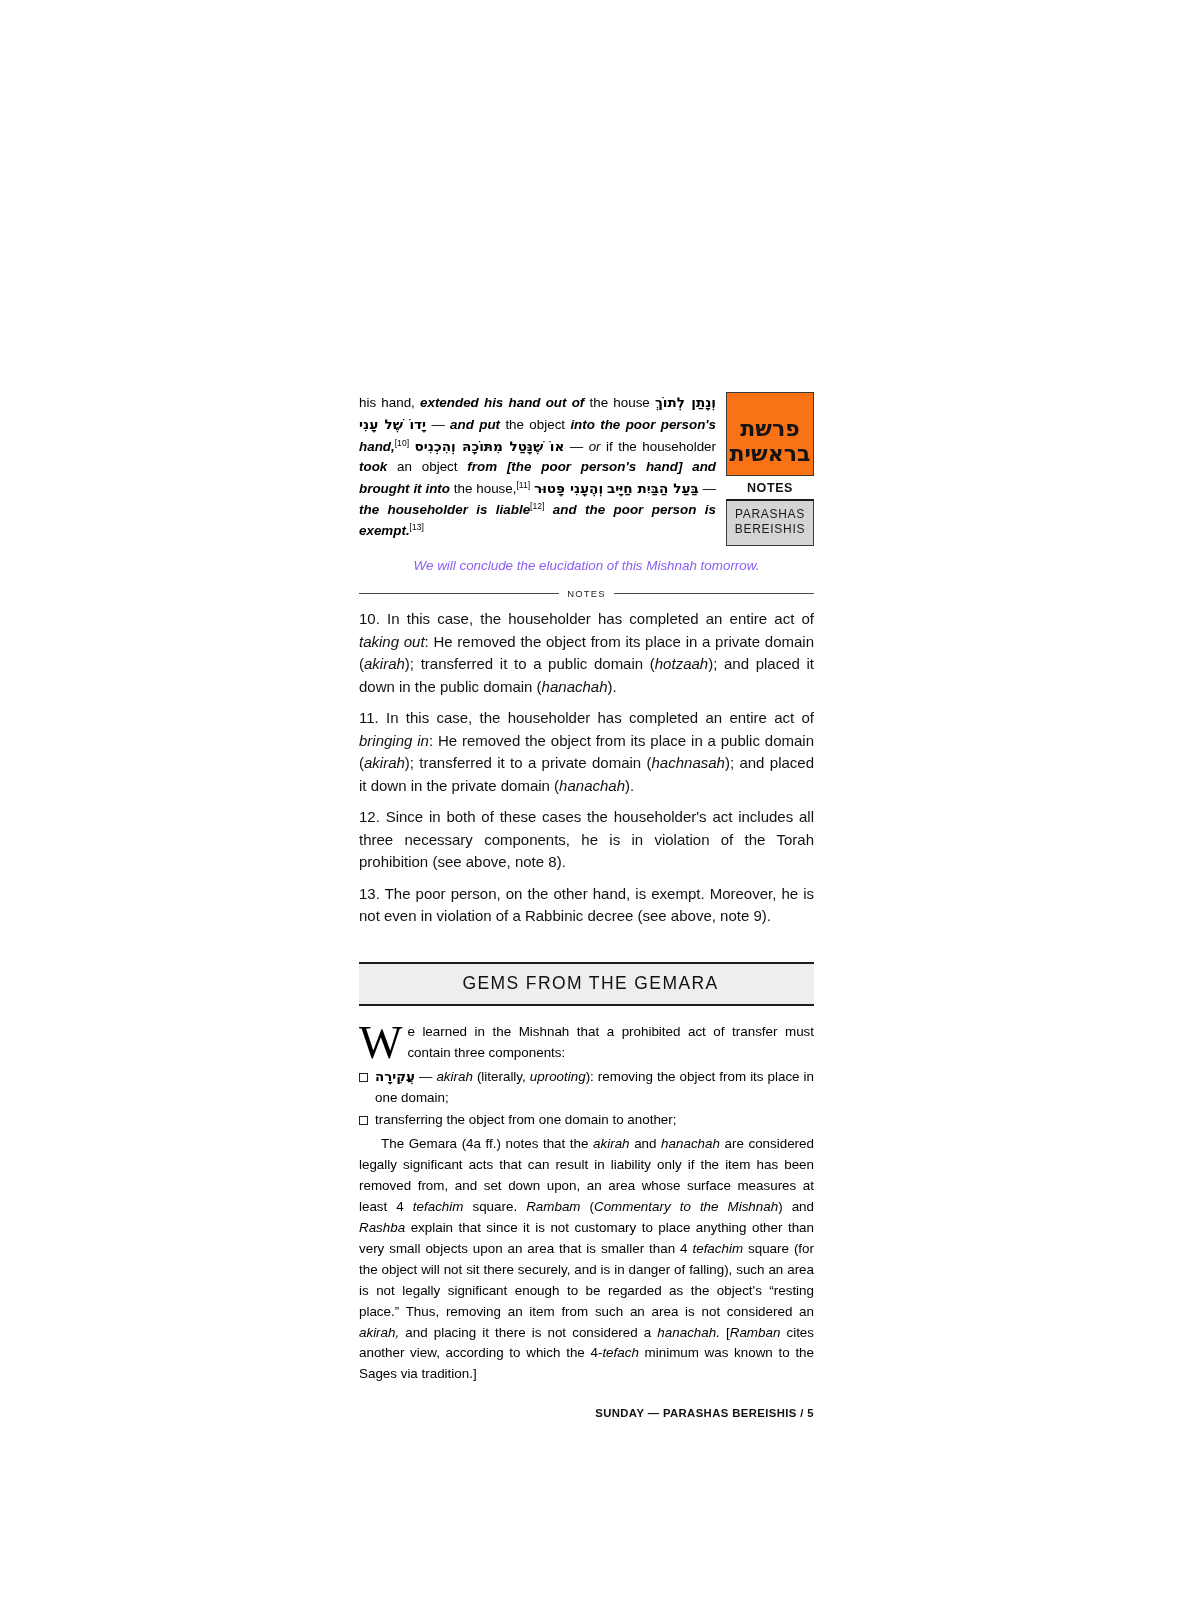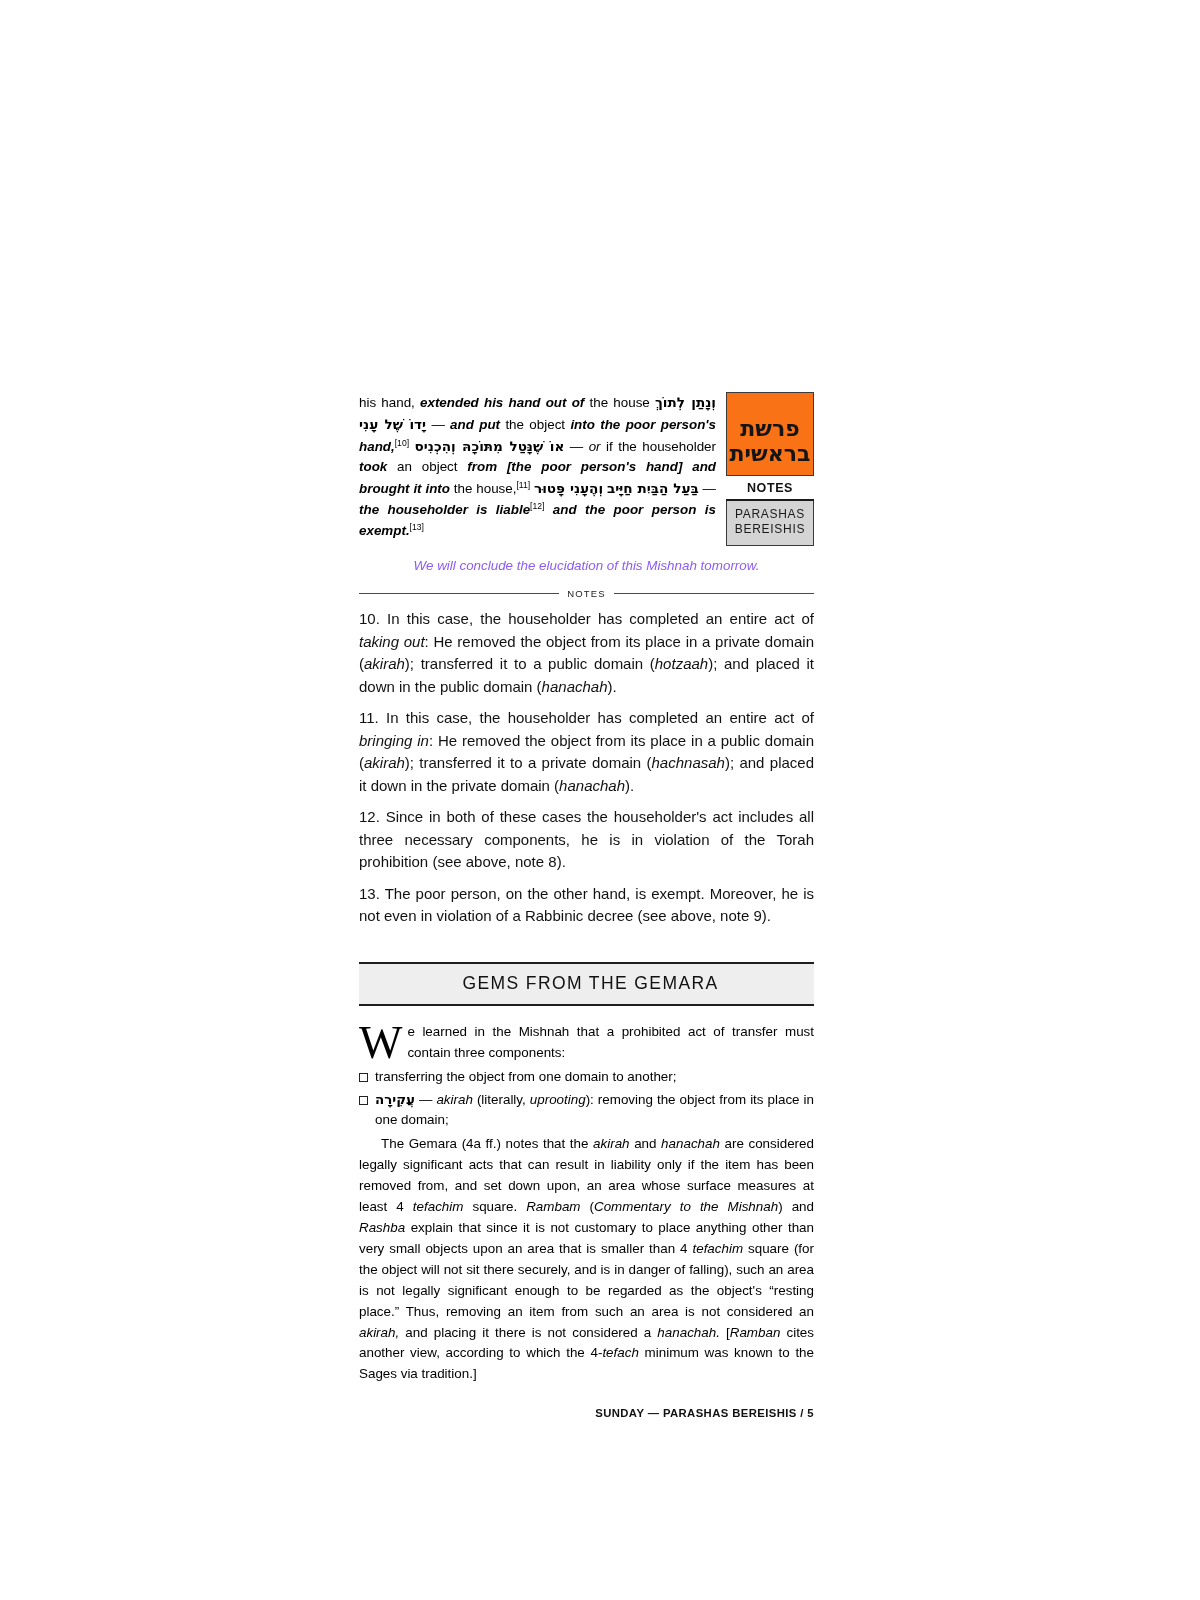--- a/index.html
+++ b/index.html
@@ -254,22 +254,22 @@
 
     <div class="gems-bar">
       <div class="title">GEMS FROM THE GEMARA</div>
     </div>
 
     <div class="gems-body">
       <span class="dropcap">W</span><span>e learned in the Mishnah that a prohibited act of transfer must contain three components:</span>
     </div>
 
     <div class="bullet-list gems-body" id="bullets-container">
+        <div class="bullet-item"><span class="box"></span><span class="heb">עֲקִירָה</span><span> — </span><span class="ital">akirah</span><span> (literally, </span><span class="ital">uprooting</span><span>): removing the object from its place in one domain;</span></div>
         <div class="bullet-item"><span class="box"></span><span>transferring the object from one domain to another;</span></div>
-        <div class="bullet-item"><span class="box"></span><span class="heb">עֲקִירָה</span><span> — </span><span class="ital">akirah</span><span> (literally, </span><span class="ital">uprooting</span><span>): removing the object from its place in one domain;</span></div>
       </div>
 
     <div class="gems-body para" id="gems-body-container"><span>The Gemara (4a ff.) notes that the </span><span class="ital">akirah</span><span> and </span><span class="ital">hanachah</span><span> are considered legally significant acts that can result in liability only if the item has been removed from, and set down upon, an area whose surface measures at least 4 </span><span class="ital">tefachim</span><span> square. </span><span class="ital">Rambam</span><span> (</span><span class="ital">Commentary to the Mishnah</span><span>) and </span><span class="ital">Rashba</span><span> explain that since it is not customary to place anything other than very small objects upon an area that is smaller than 4 </span><span class="ital">tefachim</span><span> square (for the object will not sit there securely, and is in danger of falling), such an area is not legally significant enough to be regarded as the object's “resting place.” Thus, removing an item from such an area is not considered an </span><span class="ital">akirah,</span><span> and placing it there is not considered a </span><span class="ital">hanachah.</span><span> [</span><span class="ital">Ramban</span><span> cites another view, according to which the 4-</span><span class="ital">tefach</span><span> minimum was known to the Sages via tradition.]</span></div>
 
     <div class="footer">
       <span>SUNDAY — PARASHAS BEREISHIS</span><span> / </span><span class="pg">5</span>
     </div>
 
   </div>
 </div>

